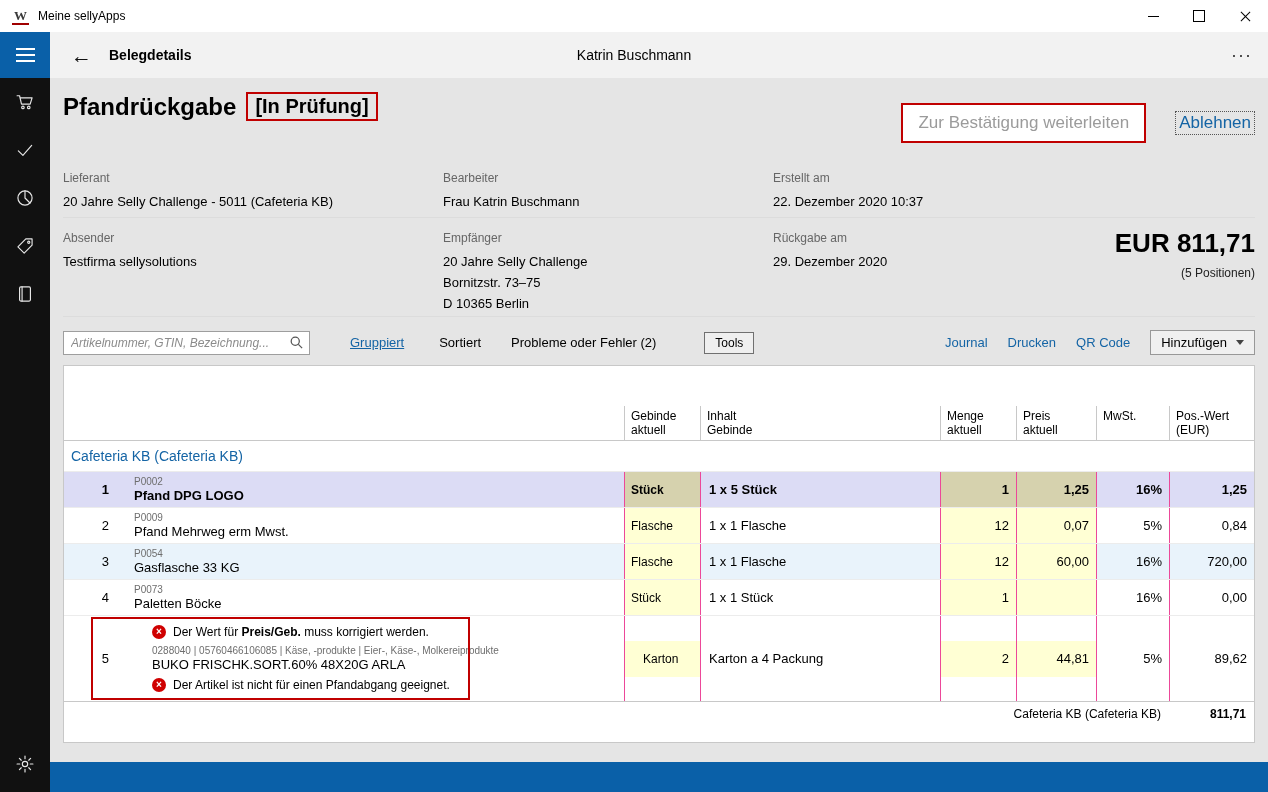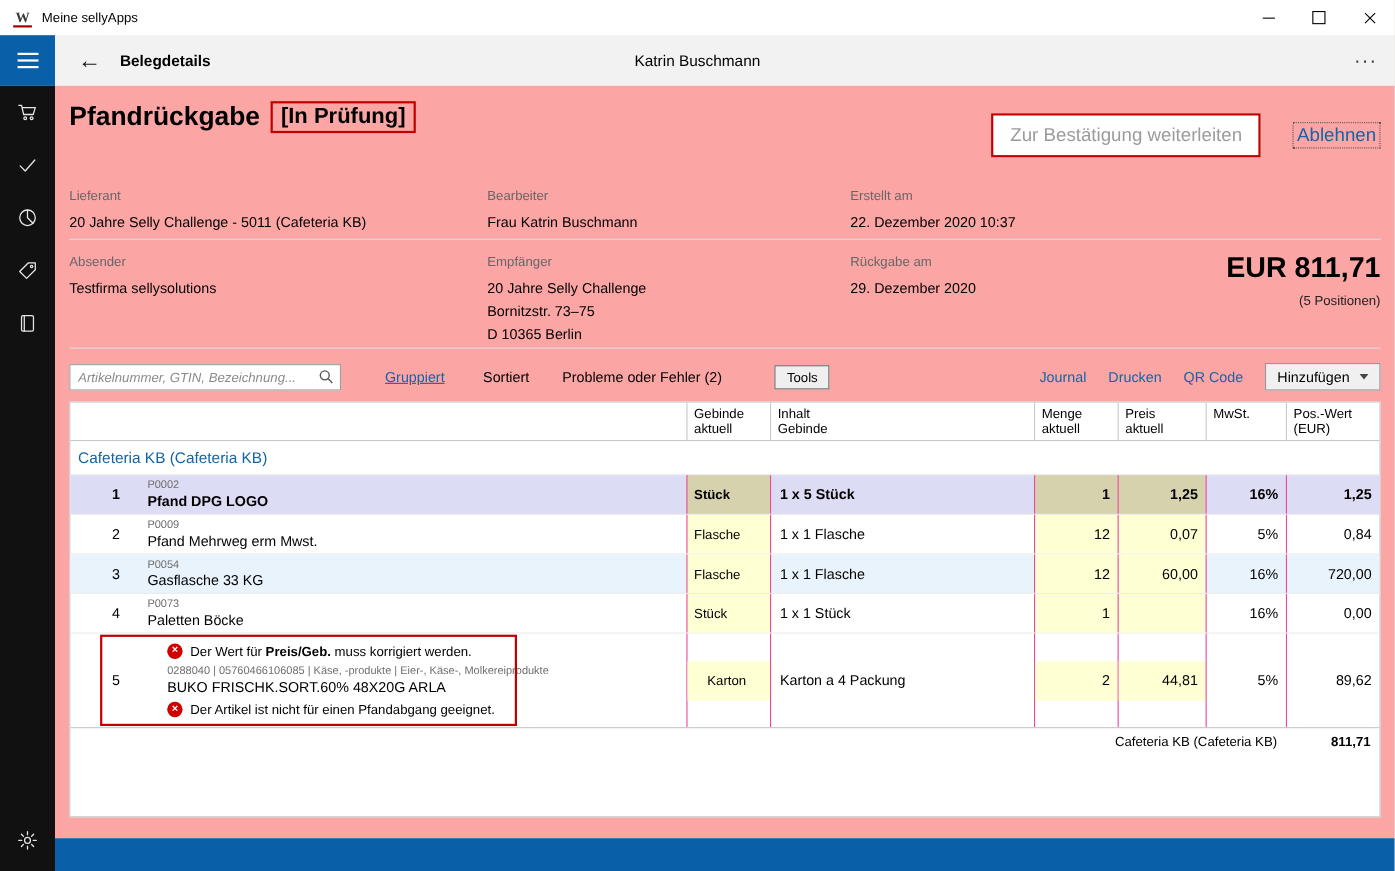--- a/index.html
+++ b/index.html
@@ -33,21 +33,21 @@
   
   .sidebar{position:absolute;top:78px;left:0;bottom:0;width:50px;background:#111;display:flex;flex-direction:column;align-items:center;z-index:5;}
   .side-icon{width:50px;height:48px;display:flex;align-items:center;justify-content:center;}
   .side-icon svg{stroke:#e6e6e6;fill:none;stroke-width:1.4;stroke-linecap:round;stroke-linejoin:round;}
   .side-gear{margin-top:auto;margin-bottom:4px;}
 
   
   .bottombar{position:absolute;left:50px;right:0;bottom:0;height:30px;background:#0a60a8;}
 
   
-  .main{position:absolute;top:78px;left:50px;right:0;bottom:30px;background:#fca5a5;}
+  .main{position:absolute;top:78px;left:50px;right:0;bottom:30px;background:#e5e5e5;}
 
   .doc-head{position:absolute;top:14px;left:13px;}
   .title-line{display:flex;align-items:center;gap:10px;}
   .doc-title{font-size:24px;font-weight:bold;}
   .status-box{border:2px solid #c00000;padding:1px 7px;font-size:20px;font-weight:bold;}
   .doc-sub{margin-top:9px;font-size:17px;}
 
   .header-actions{position:absolute;top:25px;right:13px;display:flex;align-items:center;gap:29px;}
   .forward-btn{border:2px solid #c00000;color:#9b9b9b;font-size:17px;padding:8px 15px;background:#fff;}
   .reject-link{color:#1464a5;font-size:17px;border:1px dotted #555;padding:1px 3px;}
@@ -75,21 +75,21 @@
   .lnk-gruppiert{margin-left:40px;text-decoration:underline;}
   .lnk-sortiert{margin-left:35px;color:#000;}
   .lnk-probleme{margin-left:30px;color:#000;}
   .tools-btn{margin-left:48px;font-size:12px;padding:3px 10px;border:1px solid #707070;background:#efefef;}
   .toolbar-right{margin-left:auto;display:flex;align-items:center;gap:20px;}
   .add-btn{display:flex;align-items:center;padding:4px 10px;border:1px solid #989898;background:#f0f0f0;font-size:13px;}
   .chev{width:0;height:0;border-left:4px solid transparent;border-right:4px solid transparent;border-top:5px solid #444;margin-left:9px;}
 
   
   .table-wrap{position:absolute;top:287px;left:13px;right:13px;height:376px;border:1px solid #c8c8c8;background:#fff;}
-  .thead{display:flex;height:34px;border-bottom:1px solid #c8c8c8;}
+  .thead{display:flex;height:34px;border-bottom:1px solid #c8c8c8;margin-top:40px;}
   .hcell{flex-shrink:0;font-size:12px;line-height:14px;padding:3px 4px 0 6px;box-sizing:border-box;}
   .thead .bl{border-left:1px solid #c8c8c8;}
   .c-num{width:52px;}
   .c-art{flex:1 1 auto;min-width:0;}
   .c-geb{width:76px;}
   .c-inh{width:240px;}
   .c-men{width:76px;}
   .c-pre{width:80px;}
   .c-mw{width:73px;}
   .c-we{width:85px;}

